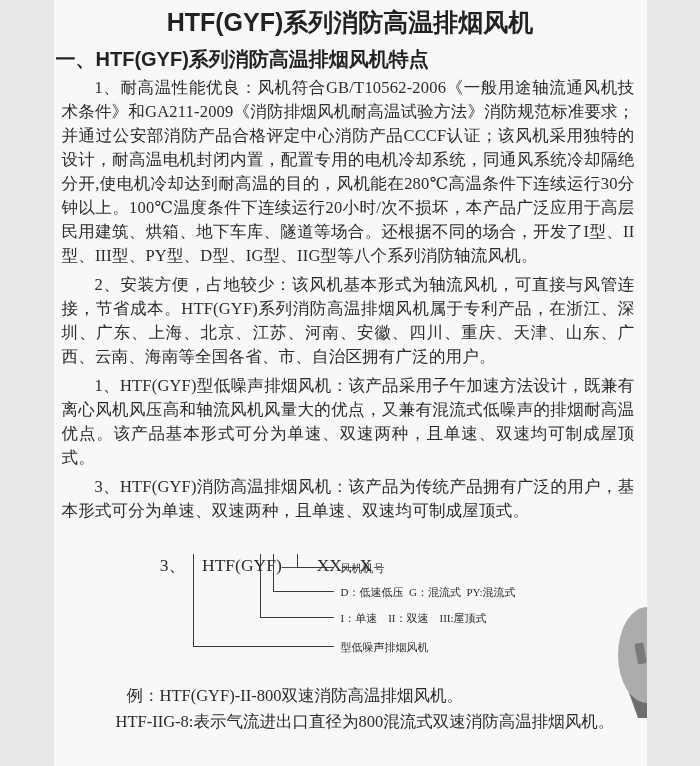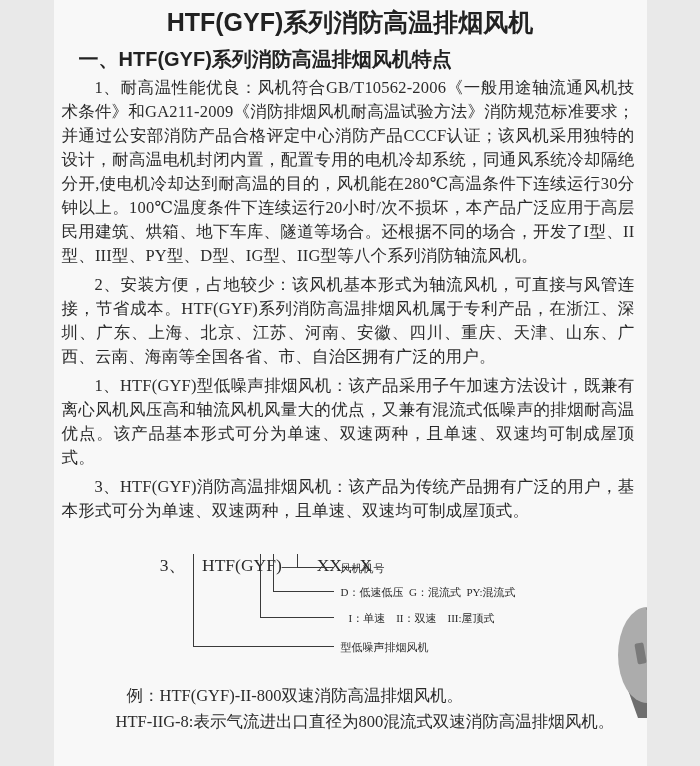--- a/index.html
+++ b/index.html
@@ -8,21 +8,21 @@
     position:relative; width:593px; height:766px; margin:0 auto;
     background:#f8f8f8; color:#2b2b2b; overflow:hidden;
     font-family:"Liberation Serif","DejaVu Serif",serif;
   }
   .doc-title {
     padding-top:7px; text-align:center;
     font-family:"Liberation Sans","DejaVu Sans",sans-serif;
     font-weight:bold; font-size:25px; line-height:1.25; color:#222;
   }
   .section-heading {
-    margin:9px 12px 0 25px;
+    margin:9px 12px 0 2px;
     font-family:"Liberation Sans","DejaVu Sans",sans-serif;
     font-weight:bold; font-size:20px; line-height:1.2; color:#222;
   }
   .body-para {
     margin:5px 12px 0 8px;
     font-size:16.5px; line-height:24px;
     text-align:justify; text-indent:2em; letter-spacing:0.2px;
   }
   .heading-gap { margin-top:13px; }
   
@@ -34,21 +34,21 @@
   }
   .conn-1 { left:227px; top:22px; width:37px; height:14px; }
   .conn-2 { left:203px; top:22px; width:61px; height:38px; }
   .conn-3 { left:190px; top:22px; width:74px; height:64px; }
   .conn-4 { left:123px; top:22px; width:141px; height:93px; }
   .diagram-label {
     position:absolute; left:271px; font-size:11px; line-height:20px; white-space:pre;
   }
   .lbl-1 { top:26px; }
   .lbl-2 { top:50px; }
-  .lbl-3 { top:76px;margin-left:8px; }
+  .lbl-3 { top:76px; }
   .lbl-4 { top:105px; }
   
   .examples { position:absolute; left:0; top:686px; width:640px;padding-left:16px; }
   .example-line { margin:0 0 6px 46px; font-size:16.5px; line-height:20px; white-space:pre; }
   .example-first { margin-left:57px; }
   
   .fan-photo { position:absolute; left:556px; top:596px; width:144px; height:130px; }
 </style>
 </head>
 <body>

